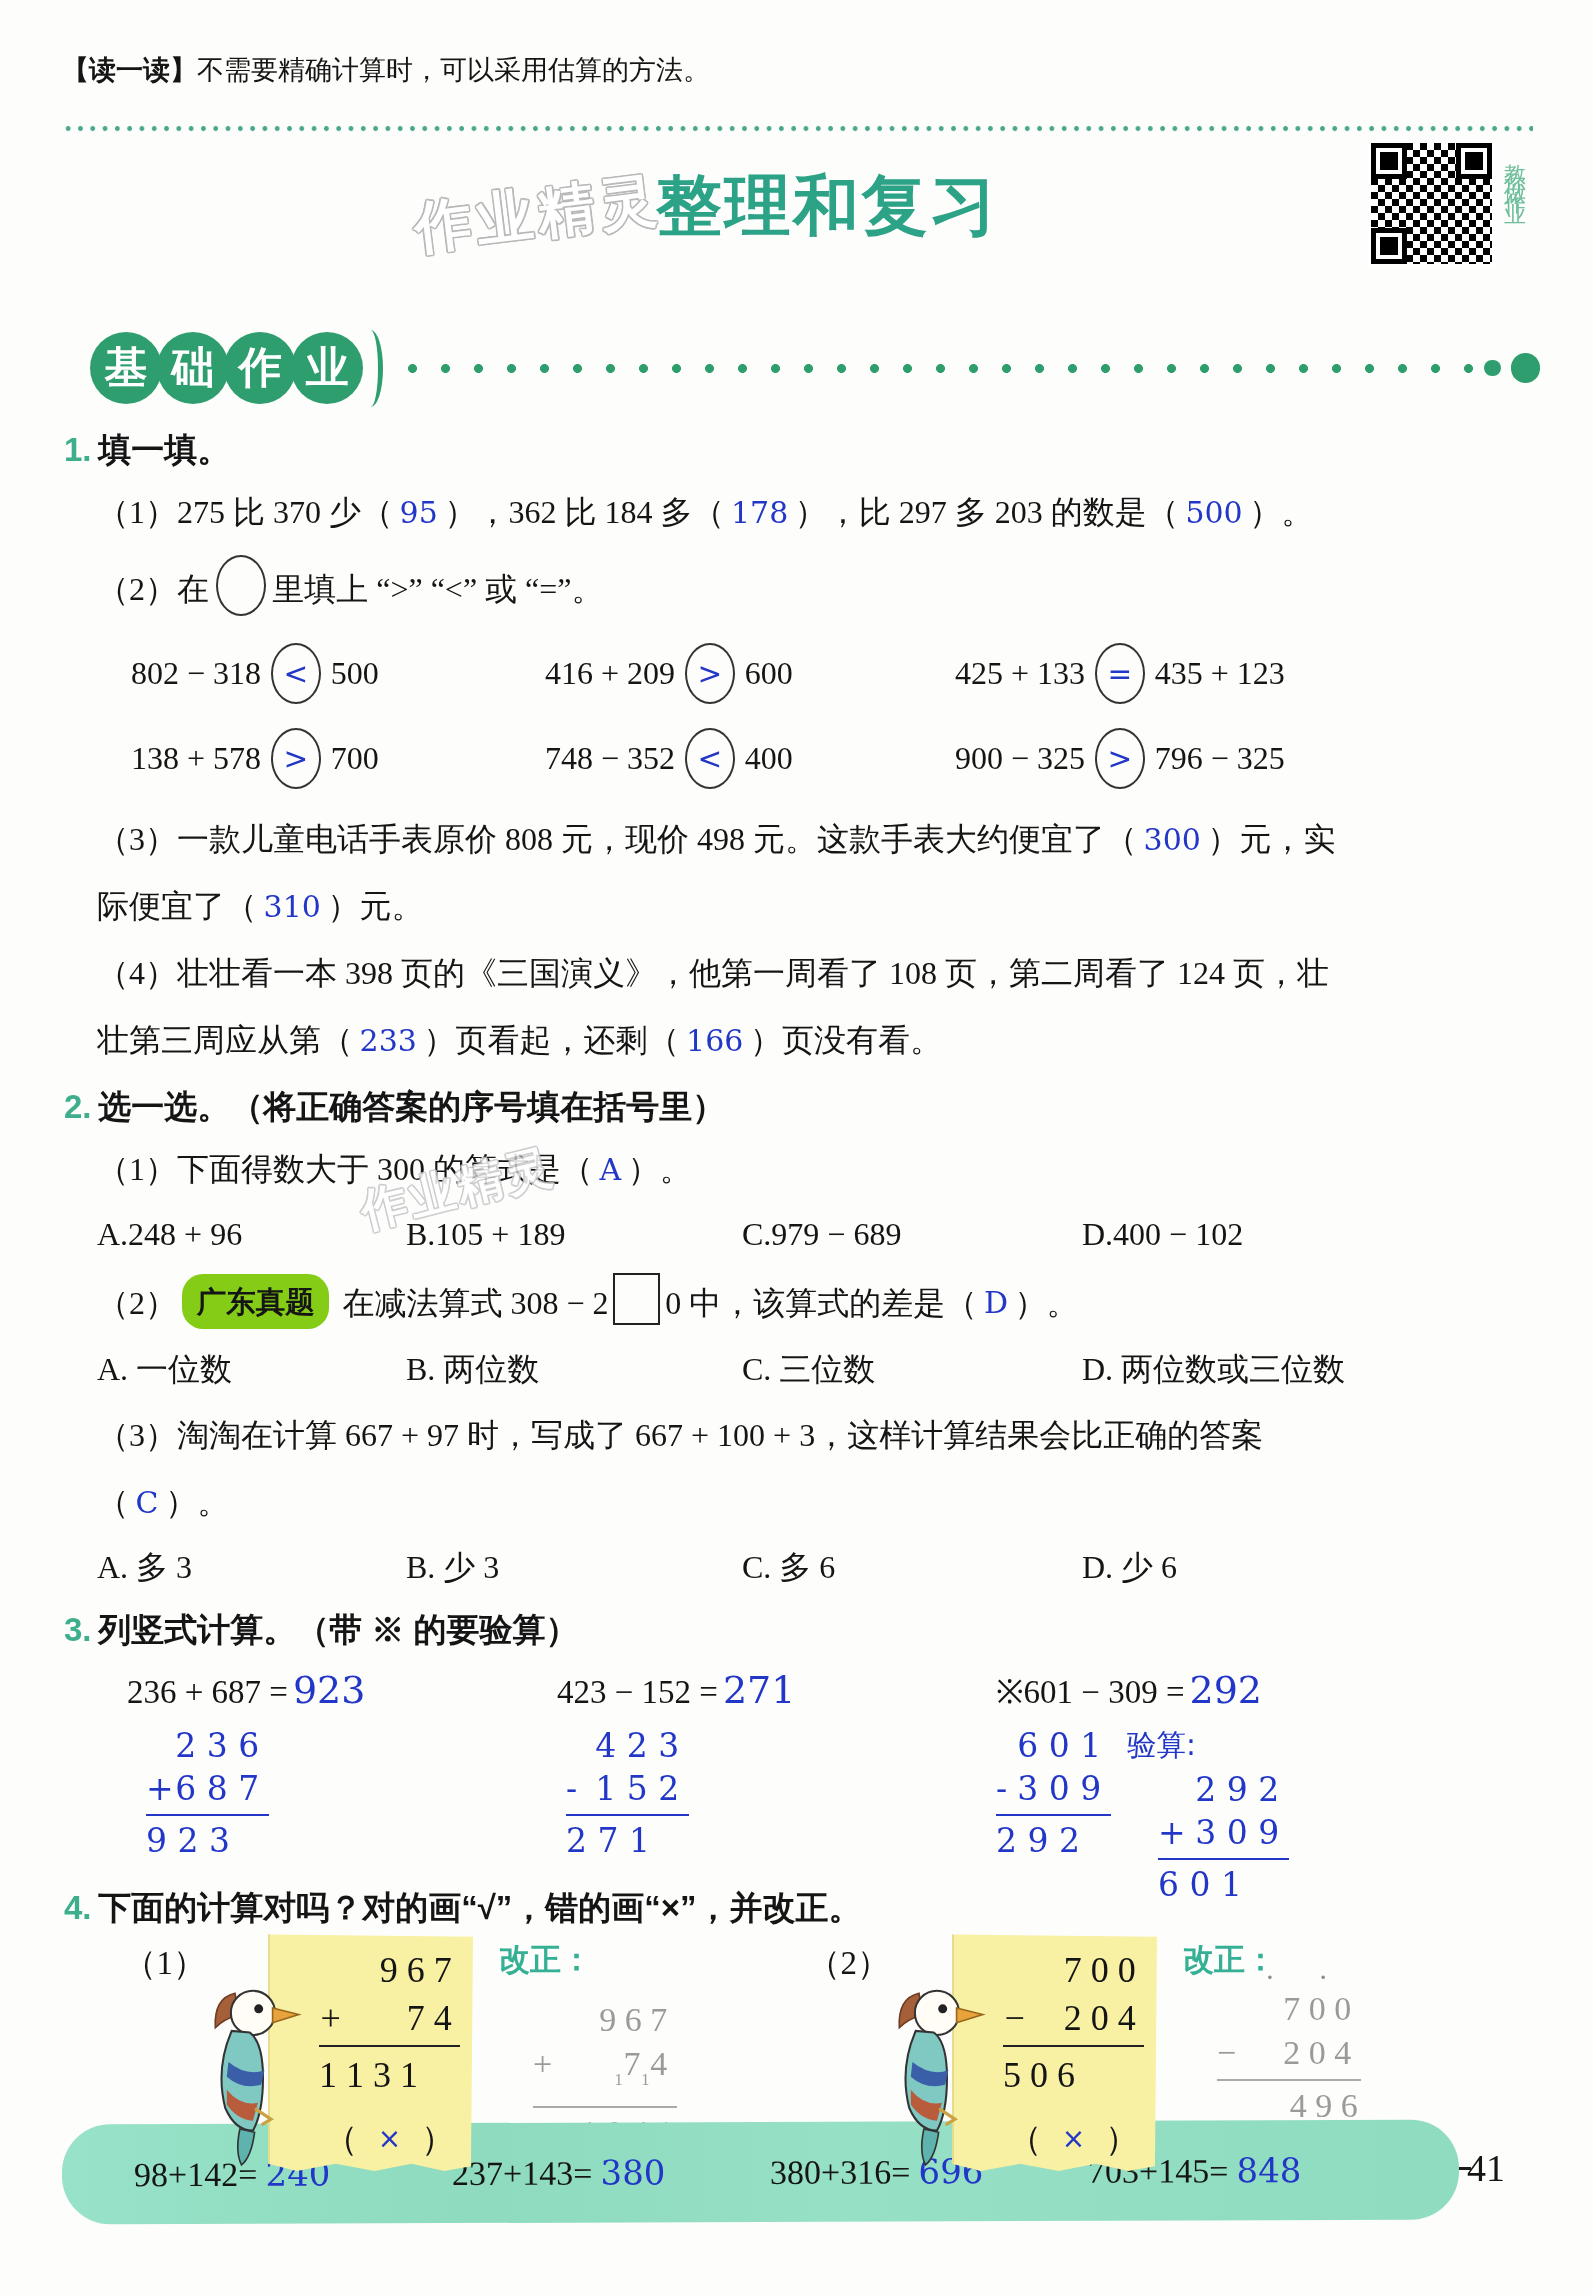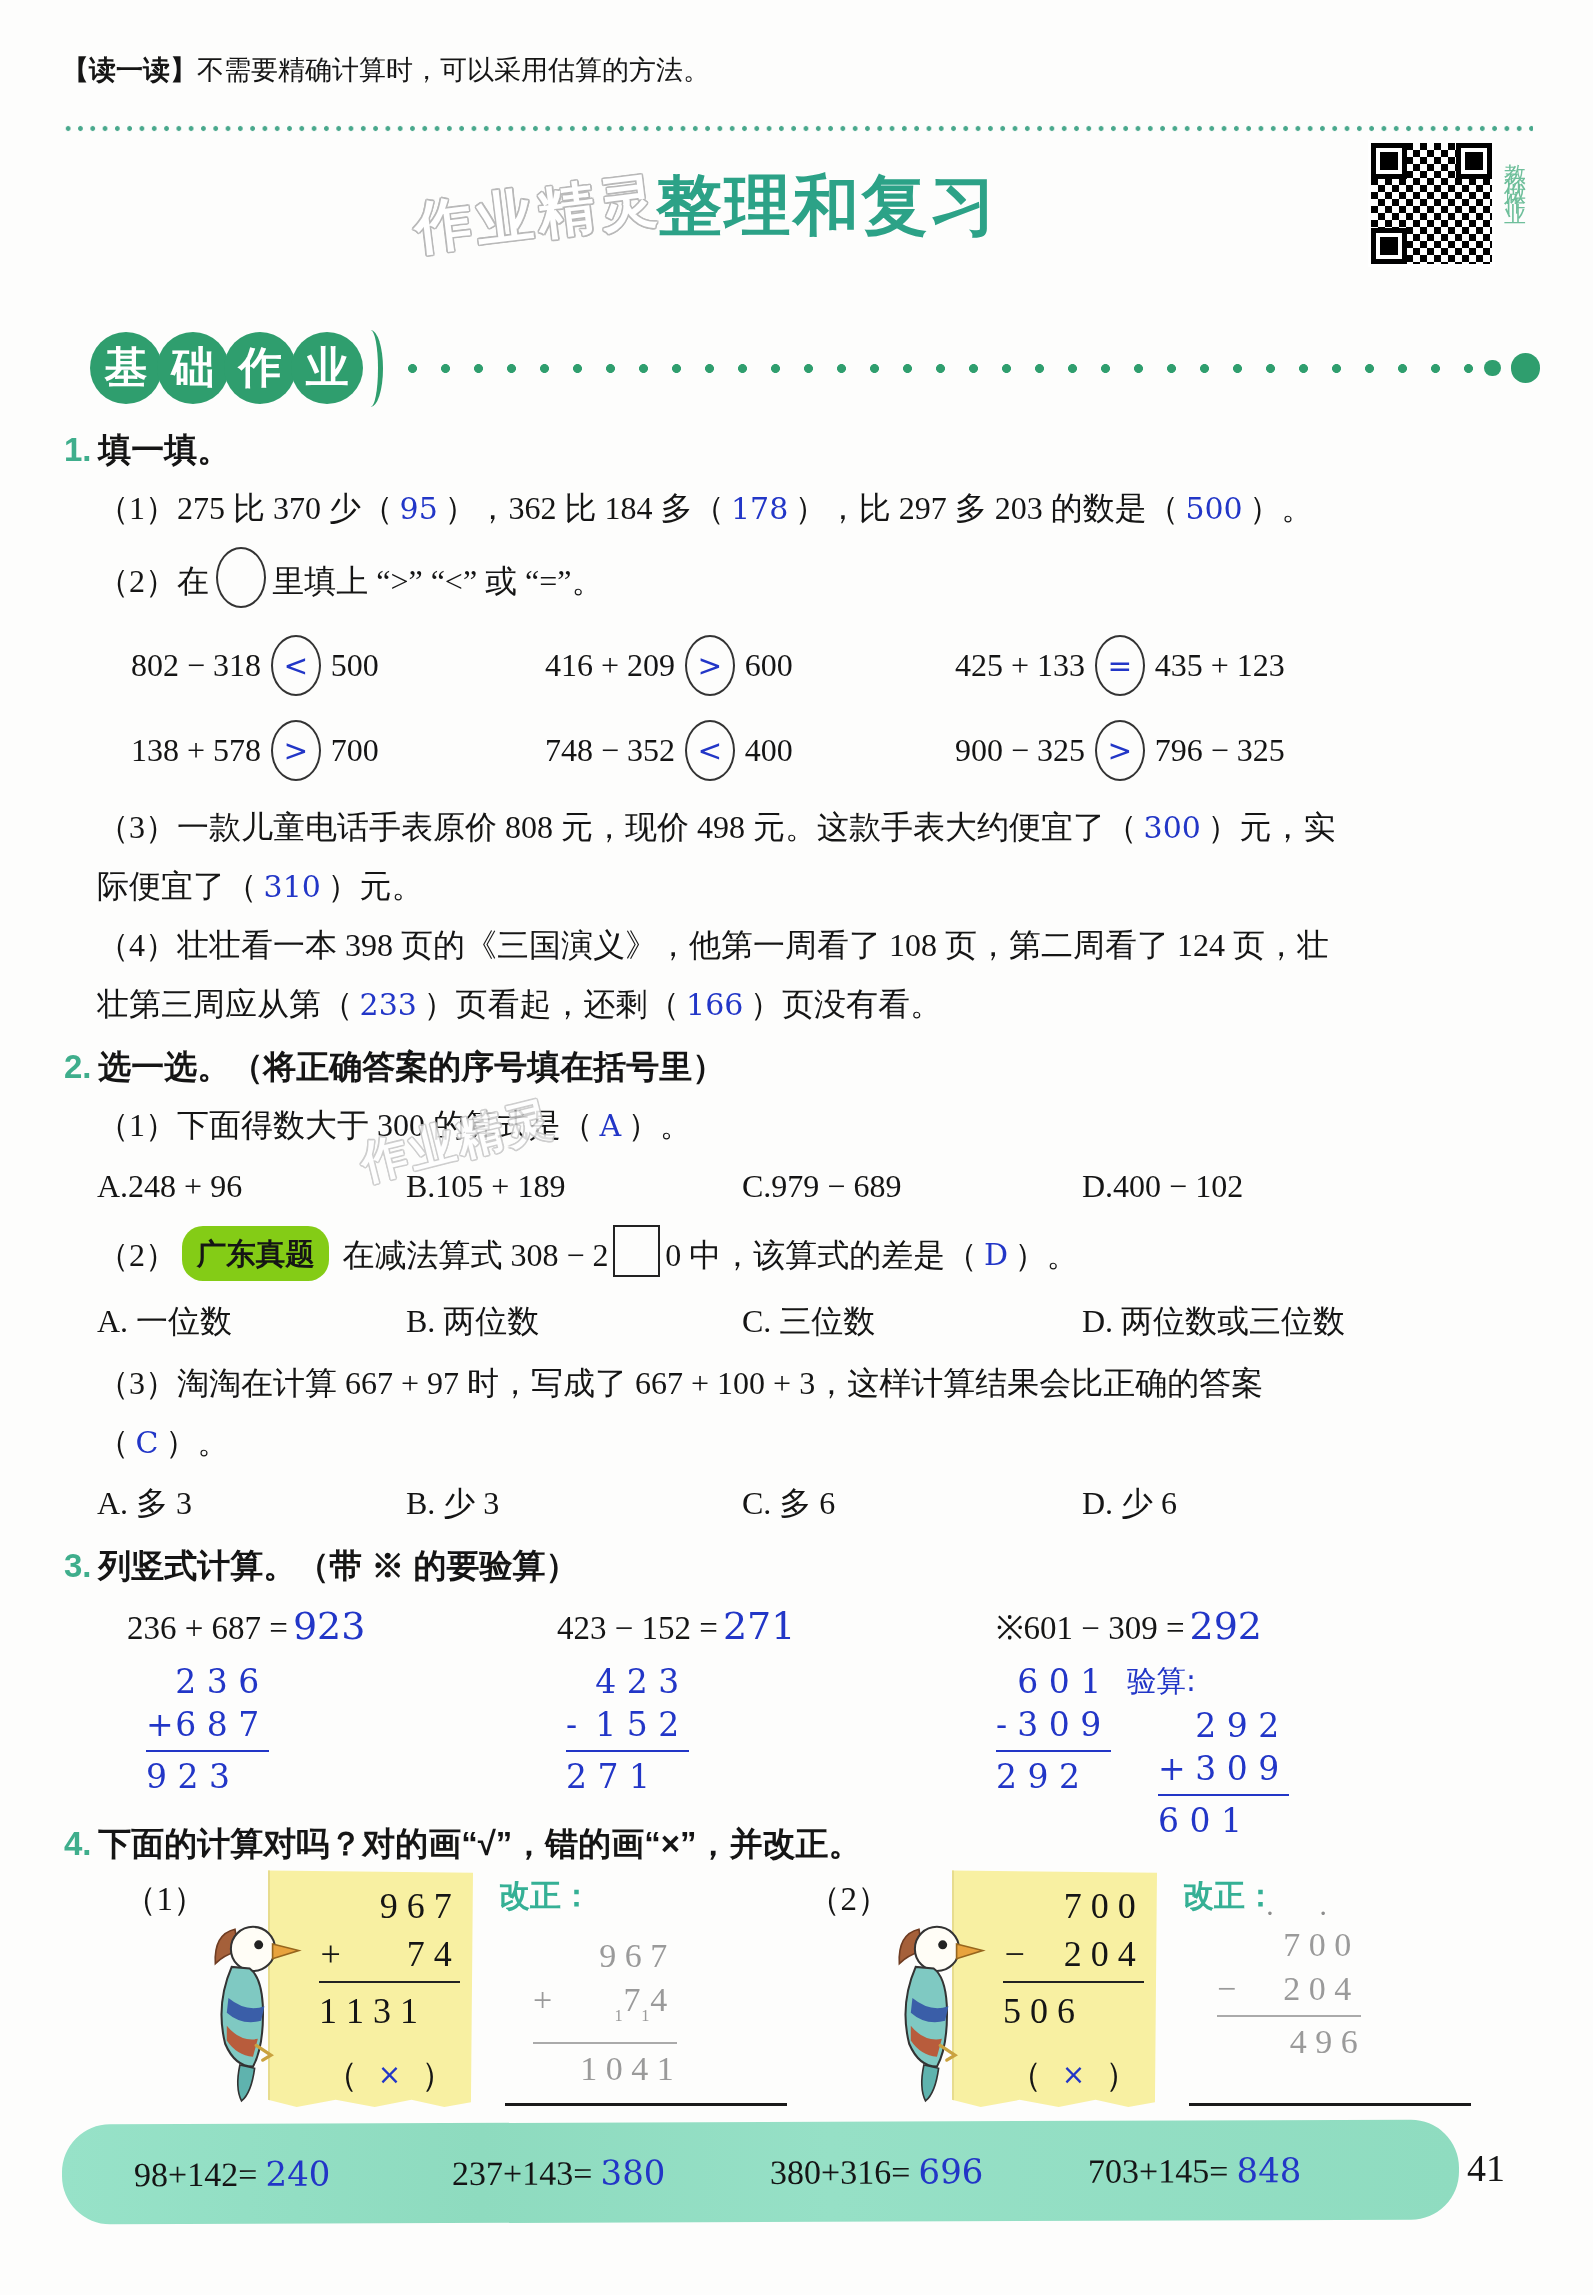--- a/index.html
+++ b/index.html
@@ -43,21 +43,21 @@
   .badge-arc{width:19.7px;height:77px;border-right:5.7px solid #2f9e6e;border-radius:50%;margin:0 13px 0 0;flex:0 0 auto;}
   .badge-dots{flex:1;height:13px;background-image:radial-gradient(circle,#2f9e6e 4.1px,transparent 4.8px);
       background-size:33px 13px;background-repeat:repeat-x;background-position:0 50%;}
   .dot-md{width:16.4px;height:16.4px;border-radius:50%;background:#2f9e6e;margin-left:6.6px;flex:0 0 auto;}
   .dot-lg{width:29.5px;height:29.5px;border-radius:50%;background:#2f9e6e;margin-left:9.8px;flex:0 0 auto;}
 
   
   .content{padding:0 57px 0 64px;}
   .q-head{display:flex;margin-top:21px;font-family:"Liberation Sans",sans-serif;font-weight:700;font-size:33px;line-height:41px;}
   .q-num{color:#3fae8c;margin-right:6.6px;font-weight:800;}
-  .body-line{margin-top:18px;font-size:32px;line-height:41px;padding-left:33px;}
+  .body-line{margin-top:18px;font-size:32px;line-height:49px;padding-left:33px;}
   .blue{color:#2236c7;font-family:"DejaVu Serif",serif;font-size:30px;margin:0 6.6px;}
   .blank-circle{display:inline-block;width:46px;height:57px;border:2px solid #333;border-radius:50%;
       vertical-align:-16.4px;margin:0 6.6px;}
   .circle-line{line-height:52px;}
   .comps{display:grid;grid-template-columns:414px 410px auto;row-gap:18px;margin-top:24.6px;padding-left:67px;}
   .comp{display:flex;align-items:center;gap:9.8px;font-size:32px;height:67px;}
   .op-circle{width:46px;height:57px;border:2px solid #333;border-radius:50%;display:flex;align-items:center;
       justify-content:center;flex:0 0 auto;}
   .op-blue{color:#2236c7;font-family:"DejaVu Sans",sans-serif;font-size:29.5px;}
   .opts{display:grid;grid-template-columns:309px 336px 340px auto;margin-top:19.7px;padding-left:33px;

